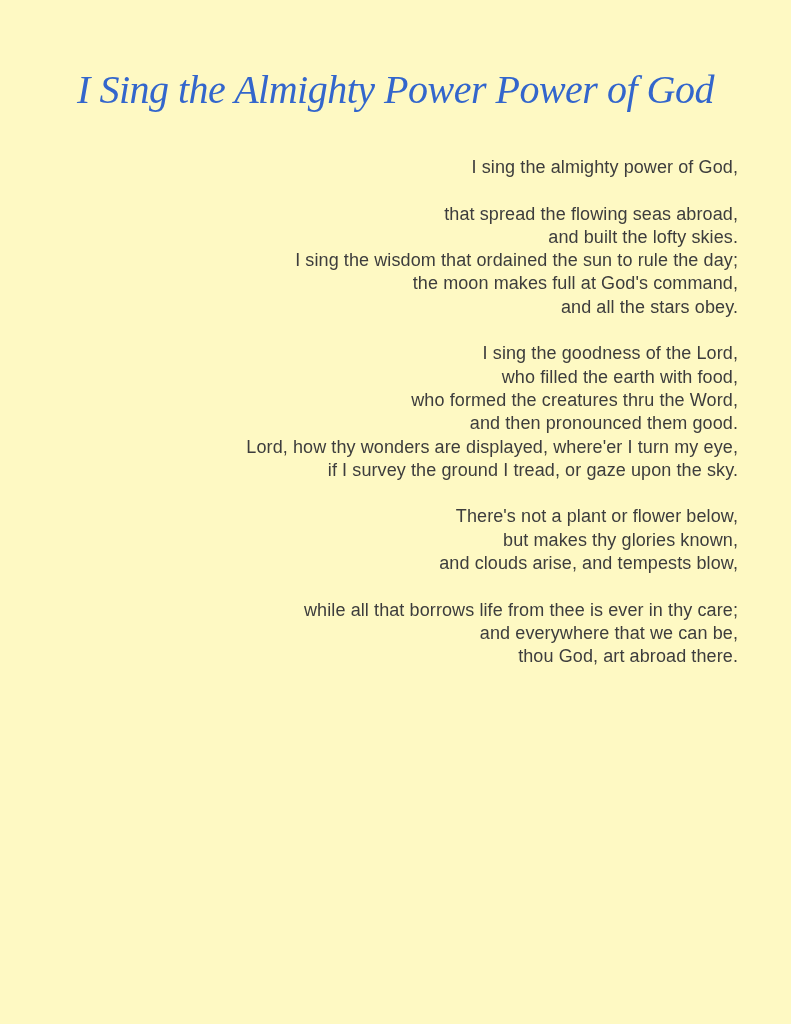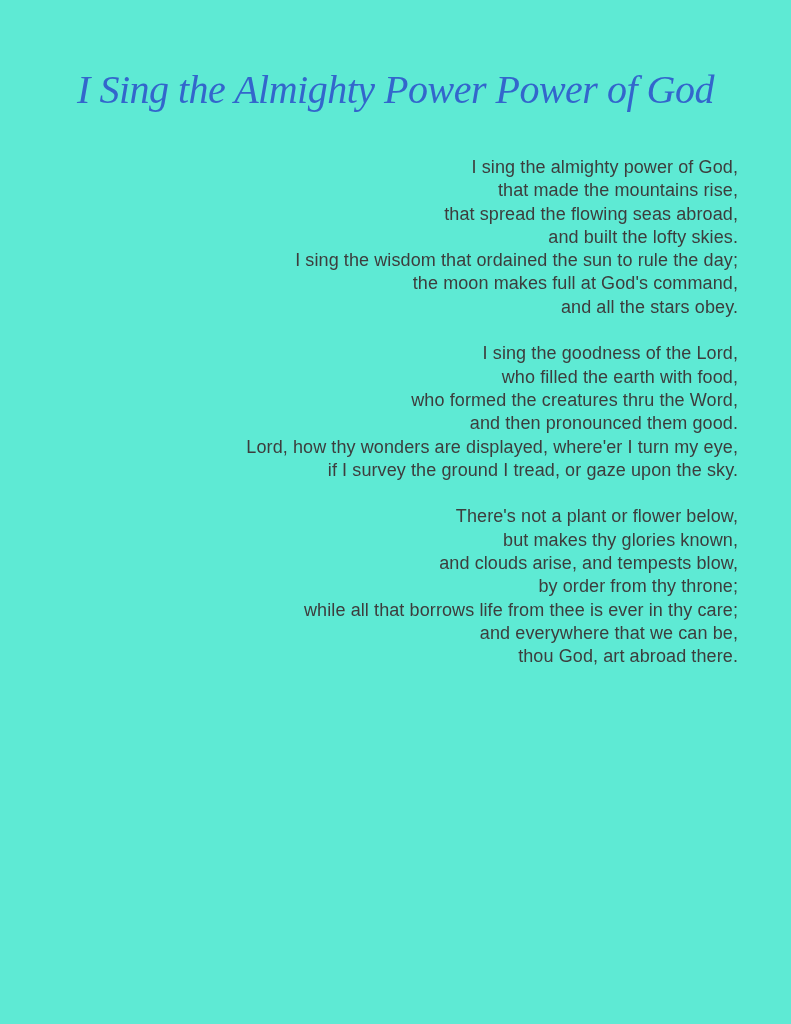--- a/index.html
+++ b/index.html
@@ -4,21 +4,21 @@
 <style>
   html, body {
     margin: 0;
     padding: 0;
     background: #ffffff;
   }
   .page {
     position: relative;
     width: 791px;
     height: 1024px;
-    background: #5eead4;
+    background: #fef9c3;
     overflow: hidden;
     font-family: "Liberation Sans", sans-serif;
   }
   .poem-title {
     position: absolute;
     top: 66px;
     left: 0;
     right: 0;
     margin: 0;
     text-align: center;
@@ -44,17 +44,17 @@
   .stanza {
     margin: 0 0 23.3px 0;
   }
 </style>
 </head>
 <body>
 
 <div class="page">
   <h1 class="poem-title">I Sing the Almighty Power Power of God</h1>
   <div class="poem">
-      <p class="stanza"><span>I sing the almighty power of God,</span><br><span>that made the mountains rise,</span><br><span>that spread the flowing seas abroad,</span><br><span>and built the lofty skies.</span><br><span>I sing the wisdom that ordained the sun to rule the day;</span><br><span>the moon makes full at God's command,</span><br><span>and all the stars obey.</span><br></p>
+      <p class="stanza"><span>I sing the almighty power of God,</span><br><br><span>that spread the flowing seas abroad,</span><br><span>and built the lofty skies.</span><br><span>I sing the wisdom that ordained the sun to rule the day;</span><br><span>the moon makes full at God's command,</span><br><span>and all the stars obey.</span><br></p>
       <p class="stanza"><span>I sing the goodness of the Lord,</span><br><span>who filled the earth with food,</span><br><span>who formed the creatures thru the Word,</span><br><span>and then pronounced them good.</span><br><span>Lord, how thy wonders are displayed, where'er I turn my eye,</span><br><span>if I survey the ground I tread, or gaze upon the sky.</span><br></p>
-      <p class="stanza"><span>There's not a plant or flower below,</span><br><span>but makes thy glories known,</span><br><span>and clouds arise, and tempests blow,</span><br><span>by order from thy throne;</span><br><span>while all that borrows life from thee is ever in thy care;</span><br><span>and everywhere that we can be,</span><br><span>thou God, art abroad there.</span><br></p>
+      <p class="stanza"><span>There's not a plant or flower below,</span><br><span>but makes thy glories known,</span><br><span>and clouds arise, and tempests blow,</span><br><br><span>while all that borrows life from thee is ever in thy care;</span><br><span>and everywhere that we can be,</span><br><span>thou God, art abroad there.</span><br></p>
     </div>
 </div>
 
 </body></html>

